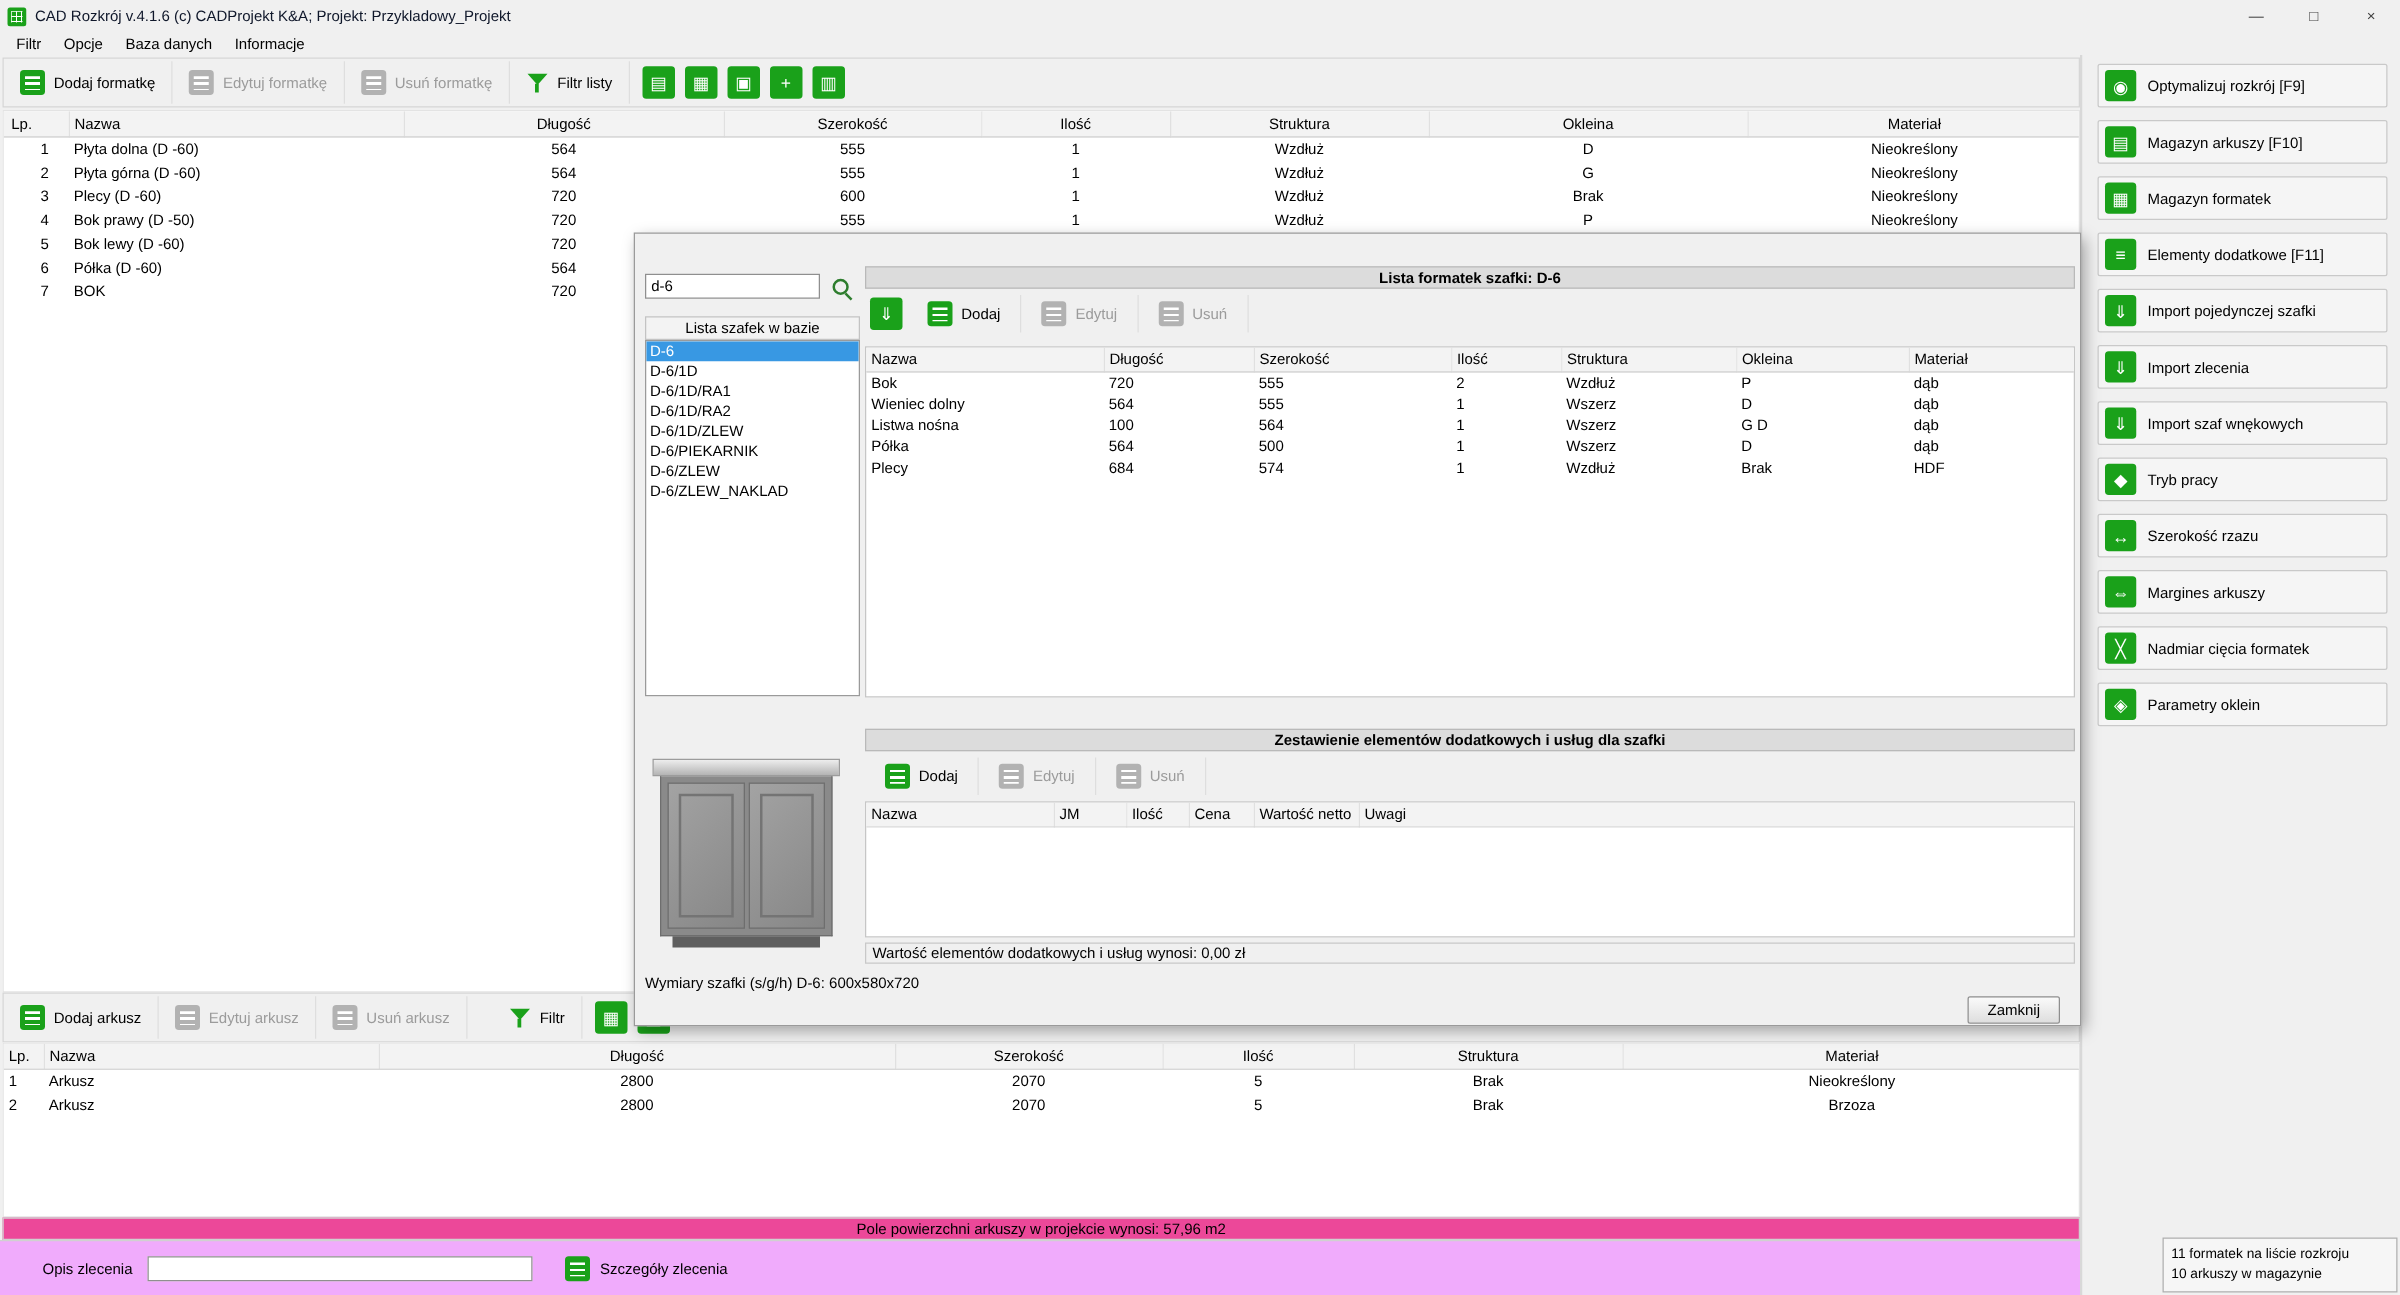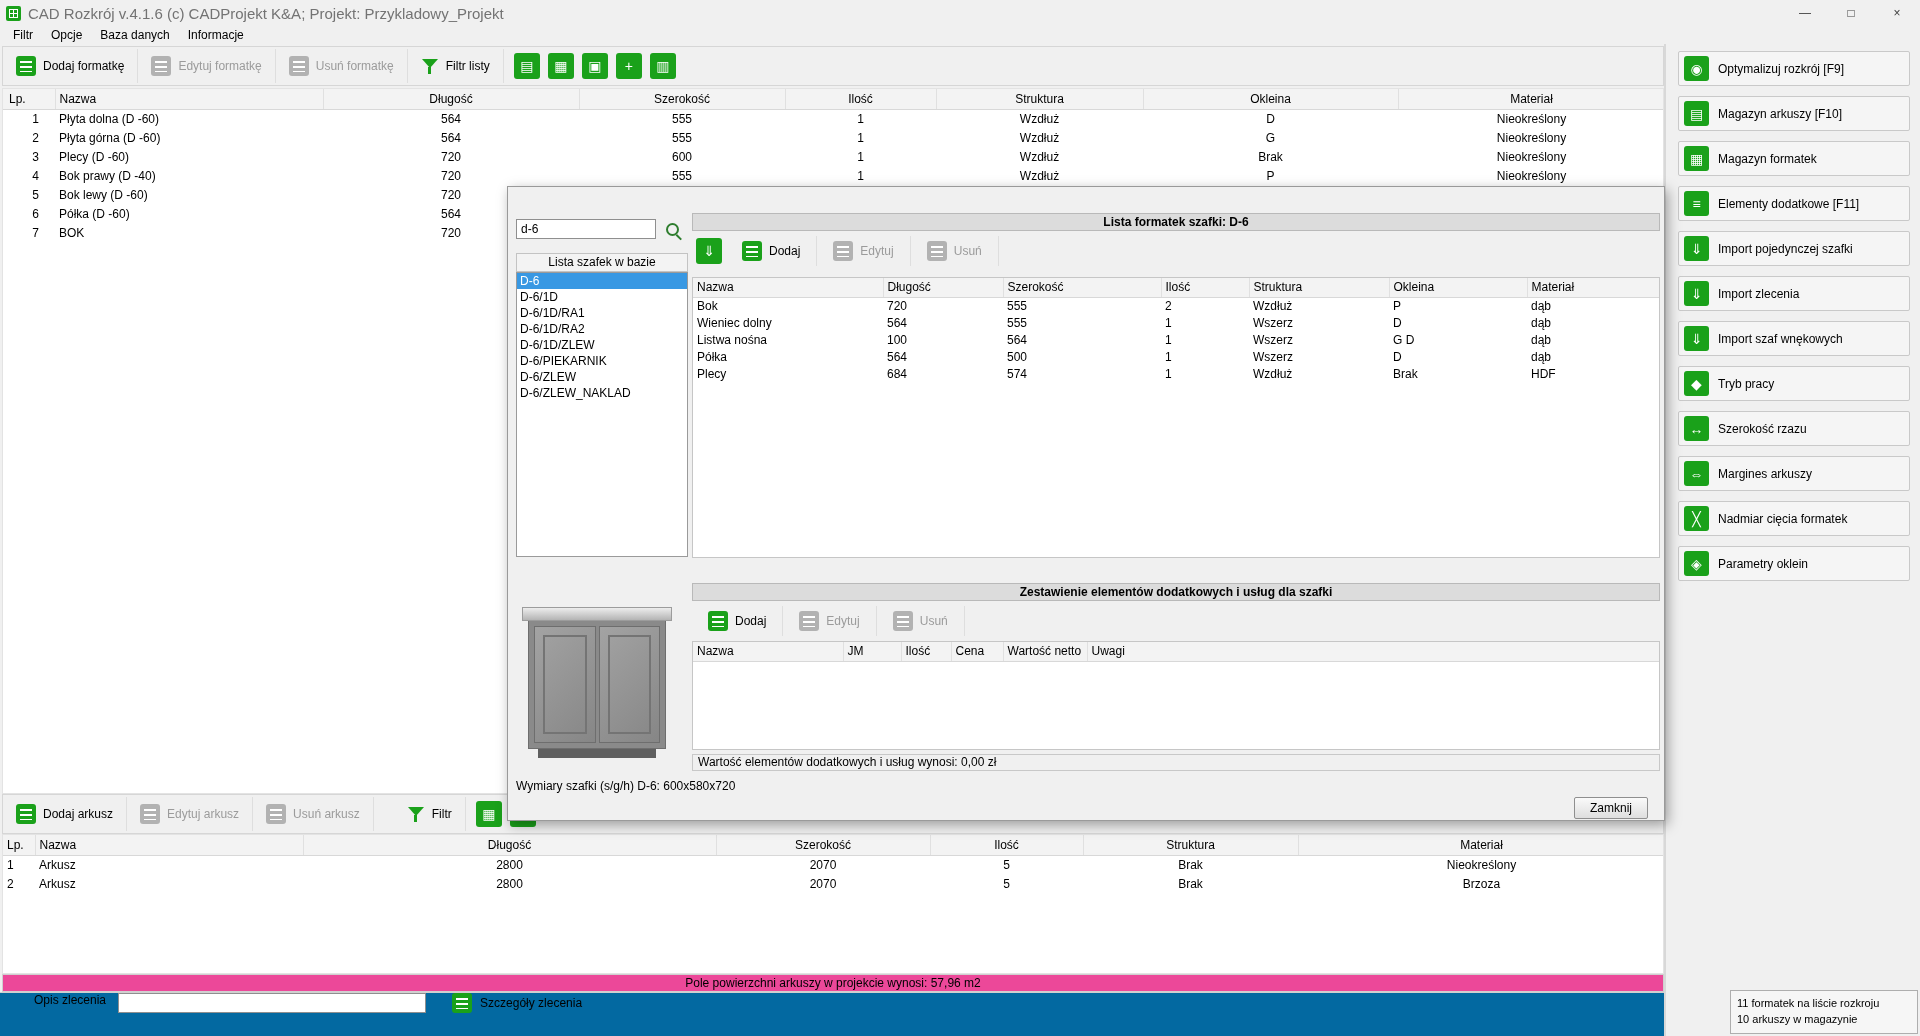--- a/index.html
+++ b/index.html
@@ -3,21 +3,21 @@
 <meta charset="utf-8">
 <style>
   * { margin:0; padding:0; box-sizing:border-box; }
   html,body { width:1920px; height:1036px; }
   body { font-family:"Liberation Sans",sans-serif; font-size:12px; color:#000; background:#f0f0f0; position:relative; overflow:hidden; cursor:default; }
 
   
   .titlebar { position:absolute; top:0; left:0; right:0; height:26px; display:flex; align-items:center; padding-left:6px; background:#f0f0f0; }
   .app-icon { width:15px; height:15px; background:#1aa11a; border-radius:2px; margin-right:7px; position:relative; flex:0 0 auto; }
   .app-icon::after { content:""; position:absolute; inset:3px; background:repeating-linear-gradient(#fff 0 1px, transparent 1px 4px), repeating-linear-gradient(90deg,#fff 0 1px, transparent 1px 4px); }
-  .title-text { color:#737373; font-size:15px; }
+  .title-text { color:#0f172a; font-size:12px; }
   .win-controls { margin-left:auto; display:flex; }
   .win-btn { width:46px; height:26px; display:flex; align-items:center; justify-content:center; color:#404040; font-size:12px; }
 
   
   .menubar { position:absolute; top:26px; left:0; right:0; height:18px; display:flex; align-items:center; padding-left:4px; }
   .menu-item { padding:1px 9px; }
 
   
   .toolbar { position:absolute; left:2px; width:1662px; height:40px; border:1px solid #d6d6d6; background:#f0f0f0; display:flex; align-items:center; }
   .toolbar.top { top:46px; }
@@ -44,21 +44,21 @@
   .al { text-align:left !important; }
   .ar { text-align:right !important; }
   .lp-pad { padding-right:16px !important; }
   .lp-head { padding-left:6px !important; }
 
   .w52{width:52px}.w268{width:268px}.w256{width:256px}.w206{width:206px}.w151{width:151px}.w207{width:207px}.w255{width:255px}.w267{width:267px}
   .w32{width:32px}.w413{width:413px}.w214{width:214px}.w153{width:153px}.w215{width:215px}.w367{width:367px}
 
   
   .area-bar { position:absolute; left:2px; top:974px; width:1662px; height:18px; background:#ec4899; border:1px solid #d0d0d0; text-align:center; line-height:16px; }
-  .footer { position:absolute; left:0; top:992px; width:1664px; height:44px; background:#0369a1; border-top:1px solid #d0d0d0; display:flex; align-items:flex-start; }
+  .footer { position:absolute; left:0; top:992px; width:1664px; height:44px; background:#f0abfc; border-top:1px solid #d0d0d0; display:flex; align-items:center; }
   .footer-label { margin-left:34px; }
   .footer-input { margin-left:12px; width:308px; height:20px; border:1px solid #8f8f8f; background:#fff; font:12px "Liberation Sans",sans-serif; padding:0 4px; }
   .details-btn { margin-left:26px; display:flex; align-items:center; gap:8px; }
 
   
   .v-divider { position:absolute; left:1664px; top:44px; width:2px; height:992px; background:#d8d8d8; }
   .sidebar { position:absolute; left:1666px; top:44px; width:254px; bottom:0; background:#f0f0f0; padding:7px 10px 0 12px; }
   .side-btn { height:35px; border:1px solid #c9c9c9; border-radius:2px; background:#f5f5f5; display:flex; align-items:center; gap:9px; padding:0 5px; margin-bottom:10px; white-space:nowrap; overflow:hidden; }
   .side-icon { width:25px; height:25px; border-radius:3px; background:#1aa11a; color:#fff; display:flex; align-items:center; justify-content:center; font-size:14px; flex:0 0 auto; }
   .status-box { position:absolute; left:1730px; top:990px; width:188px; height:44px; border:1px solid #aeaeae; background:#f6f6f6; font-size:11px; padding:4px 6px; line-height:16px; white-space:nowrap; overflow:hidden; }
@@ -207,21 +207,21 @@
           <td>720</td>
           <td>600</td>
           <td>1</td>
           <td>Wzdłuż</td>
           <td>Brak</td>
           <td>Nieokreślony</td>
         </tr>
 
         <tr>
           <td class="ar lp-pad">4</td>
-          <td class="al">Bok prawy (D -40)</td>
+          <td class="al">Bok prawy (D -50)</td>
           <td>720</td>
           <td>555</td>
           <td>1</td>
           <td>Wzdłuż</td>
           <td>P</td>
           <td>Nieokreślony</td>
         </tr>
 
         <tr>
           <td class="ar lp-pad">5</td>

